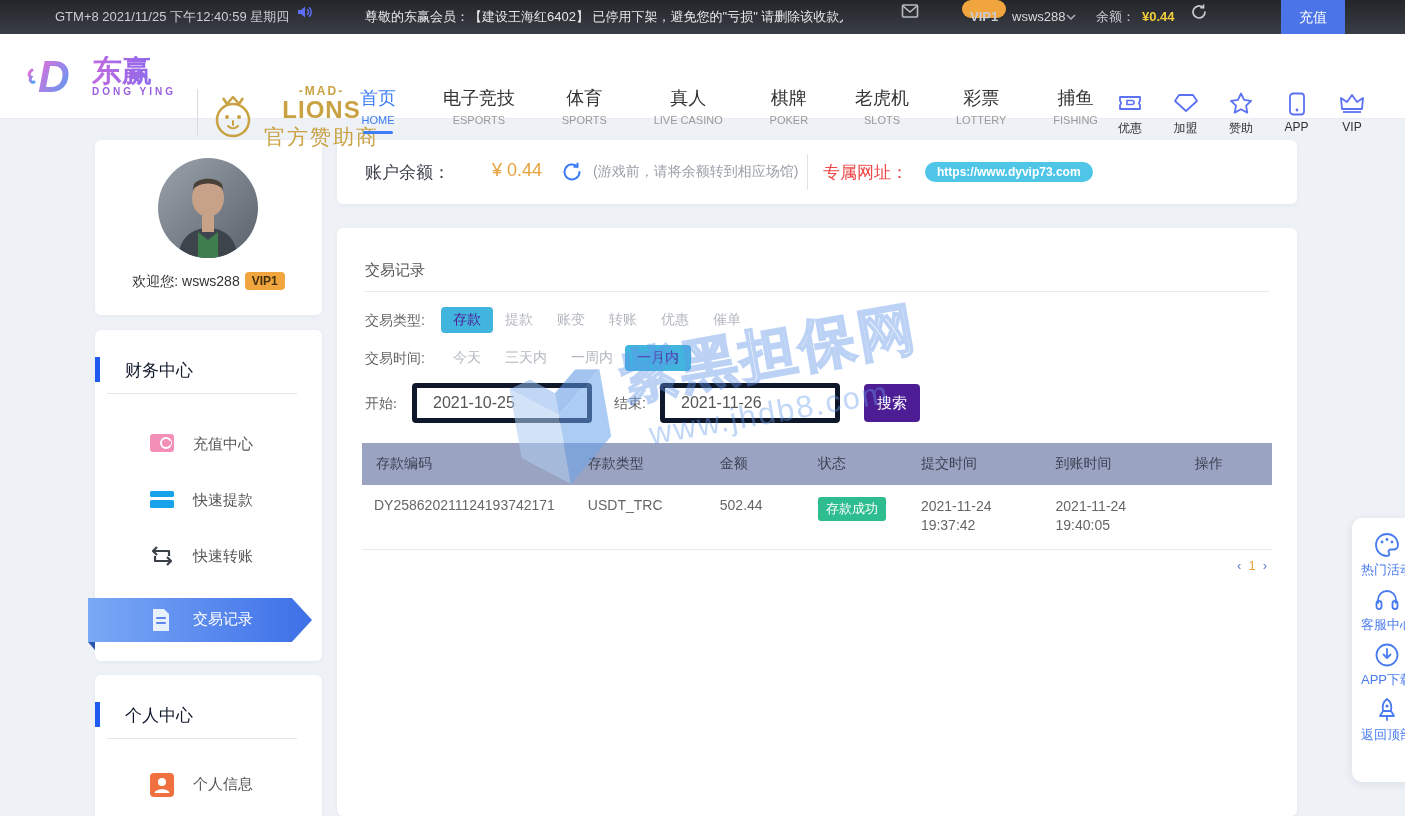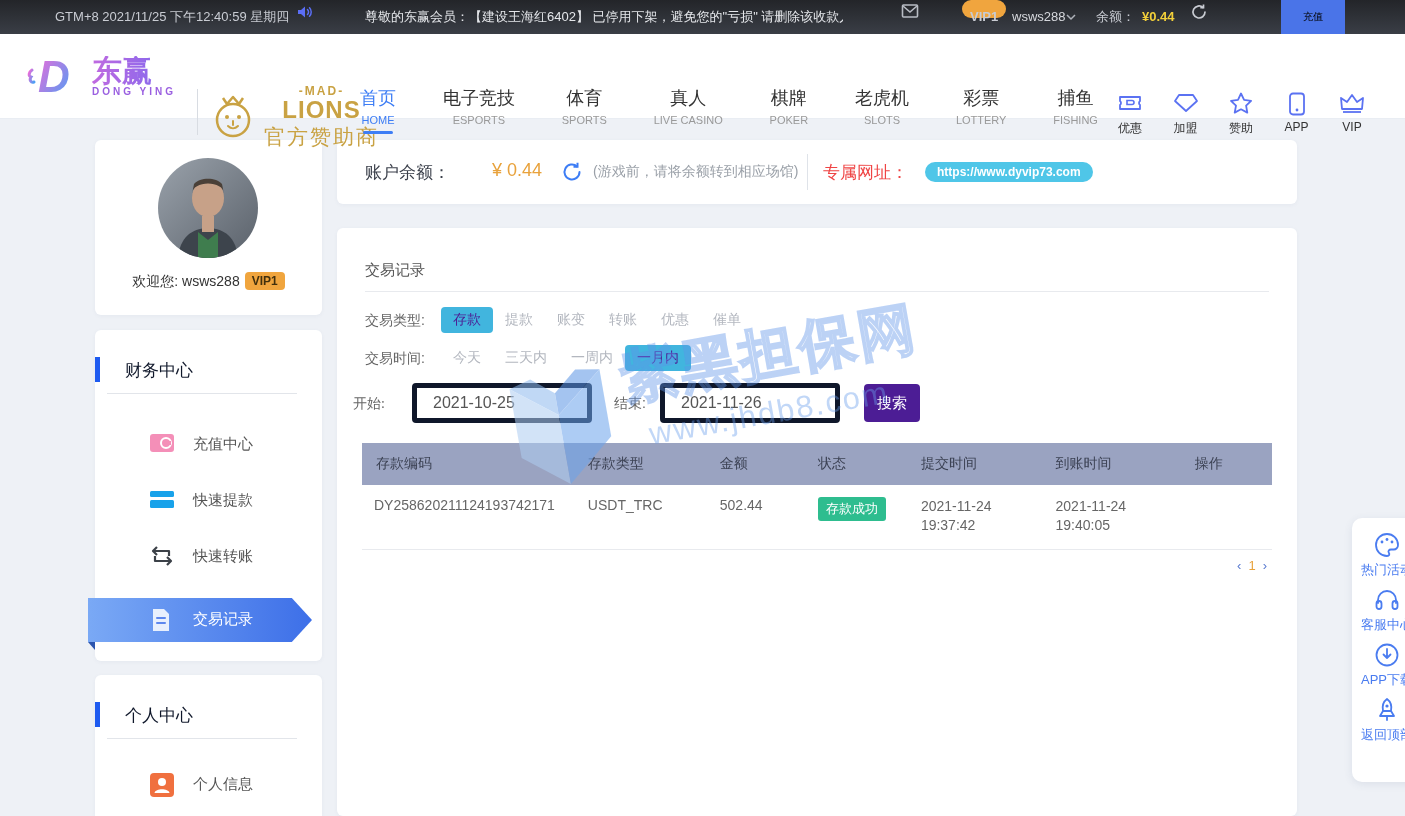--- a/index.html
+++ b/index.html
@@ -15,21 +15,21 @@
   .tb-marquee { left:365px; width:478px; overflow:hidden; color:#e4e6ea !important; }
   .tb-mail { position:absolute; left:900px; top:7px; }
   .tb-vip { position:absolute; left:962px; top:8px; height:18px; line-height:18px; padding:0 8px;
     background:#f0a53e; color:#42300d; font-size:12px; font-weight:bold; border-radius:9px; }
   .tb-user { left:1012px; color:#d6d8dd !important; }
   .tb-chevron { position:absolute; left:1066px; top:13px; }
   .tb-balance-label { left:1096px; }
   .tb-balance-value { left:1142px; color:#f2cf3a !important; font-weight:bold; }
   .tb-refresh { position:absolute; left:1190px; top:8px; }
   .tb-recharge { position:absolute; left:1281px; top:0; width:64px; height:34px; background:#4a74e8;
-    color:#000000; font-size:10px; border:none; line-height:34px; text-align:center; cursor:pointer; }
+    color:#ffffff; font-size:14px; border:none; line-height:34px; text-align:center; cursor:pointer; }
 
   
   .navbar { position:absolute; left:0; top:34px; width:1405px; height:85px; background:#fff; z-index:19;
     border-bottom:1px solid #e9edf3; }
   .brand { position:absolute; left:26px; top:16px; display:flex; align-items:center; }
   .dlogo-text { margin-left:6px; }
   .dlogo-cn { font-size:30px; font-weight:bold; line-height:30px;
     background:linear-gradient(90deg,#c06ae0,#7b68f0); -webkit-background-clip:text; background-clip:text; color:transparent; }
   .dlogo-en { font-size:10px; letter-spacing:3px; font-weight:bold; color:#9a5fe0; margin-top:0; }
   .brand-divider { position:absolute; left:197px; top:56px; width:1px; height:46px; background:#d8dce2; top:55px; }
@@ -96,21 +96,21 @@
   .rc-hr { position:absolute; left:28px; top:63px; width:904px; height:1px; background:#e8eaee; }
   .filter-label { position:absolute; left:28px; font-size:14px; color:#666; }
   .row-type { top:84px; }
   .row-time { top:122px; }
   .pill-row { position:absolute; left:104px; display:flex; align-items:center; }
   .pill-row.type-row { top:79px; }
   .pill-row.time-row { top:117px; }
   .pill { font-size:14px; color:#b3b7bf; padding:4px 12px; cursor:pointer; white-space:nowrap; }
   .pill.active { background:#41b5de; color:#4c1d95; border-radius:4px; }
   .date-label { position:absolute; top:167px; font-size:14px; color:#666; }
-  .dl-start { left:16px;font-family:Liberation Serif, serif; }
+  .dl-start { left:28px;font-family:Liberation Serif, serif; }
   .dl-end { left:277px; }
   .date-input { position:absolute; top:155px; width:180px; height:40px; border:5px solid #0f172a; border-radius:4px;
     font-size:16px; color:#555; padding:0 16px; background:#fff; font-family:"Liberation Sans",sans-serif; }
   .di-start { left:75px; }
   .di-end { left:323px; }
   .search-btn { position:absolute; left:527px; top:156px; width:56px; height:38px; background:#4c1d95; border:none;
     border-radius:4px; color:#fff; font-size:15px; cursor:pointer; }
 
   .rtable { position:absolute; left:25px; top:215px; width:910px; border-collapse:collapse; }
   .rtable th { background:#9aa3c1; color:#3c4254; font-weight:normal; font-size:14px; text-align:left;

